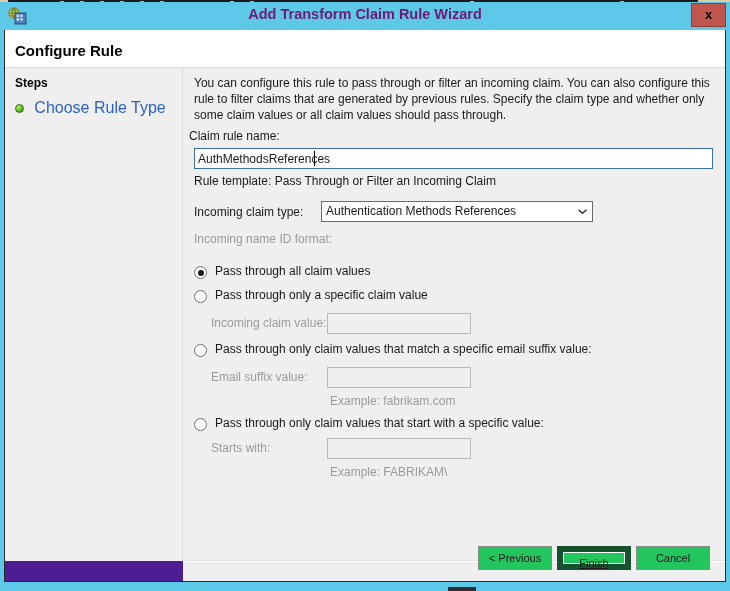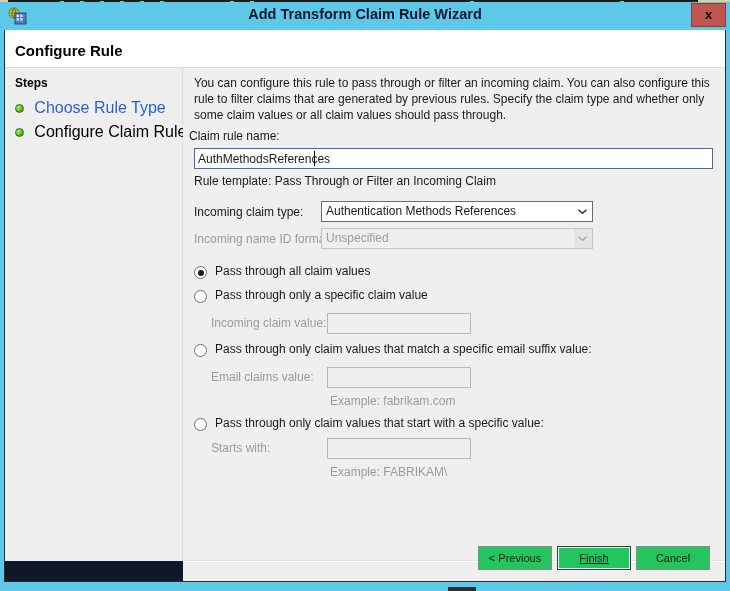--- a/index.html
+++ b/index.html
@@ -56,21 +56,21 @@
     left: 8px; top: 5px;
     width: 20px; height: 18px;
   }
   #title-text {
     position: absolute;
     left: 0; top: 4px;
     width: 730px;
     text-align: center;
     font-size: 14.5px;
     font-weight: bold;
-    color: #0f172a;
+    color: #701a75;
     font-family: "Liberation Sans", sans-serif;
   }
   #close-button {
     position: absolute;
     left: 691px; top: 1px;
     width: 35px; height: 24px;
     background: #c0564e;
     border: 1px solid #8d3d37;
     box-sizing: border-box;
     color: #000000;
@@ -108,21 +108,21 @@
     font-size: 15px;
     font-weight: bold;
     color: #000000;
   }
 
   
   #steps-panel {
     position: absolute;
     left: 0; top: 38px;
     width: 178px; height: 514px;
-    background: #0f172a;
+    background: #4c1d95;
     box-sizing: border-box;
   }
   #steps-panel-inner {
     position: absolute;
     left: 0; top: 0;
     width: 178px; height: 493px;
     background: #efefef;
     border-right: 1px solid #dcdcdc;
     box-sizing: border-box;
   }
@@ -317,21 +317,21 @@
     background: #22c55e;
     border: 1px solid #8c8c8c;
     font-family: "Liberation Sans", sans-serif;
     font-size: 11px;
     color: #1a1a1a;
     text-align: center;
     line-height: 22px;
     cursor: pointer;
   }
   .dlg-button.default {
-    border: 1px solid #14532d;
+    border: 6px solid #14532d;
     box-shadow: inset 0 0 0 1px #ffffff;
     text-decoration: underline;
   }
   #btn-previous { left: 473px; top: 516px; width: 74px; }
   #btn-finish   { left: 552px; top: 516px; width: 74px; }
   #btn-cancel   { left: 631px; top: 516px; width: 74px; }
 
   
   #taskbar-hint {
     position: absolute;
@@ -384,24 +384,20 @@
 
     <div id="steps-panel">
       <div id="steps-panel-inner">
         <div id="steps-heading">Steps</div>
 
         <div class="step-item" style="top:31px;">
           <span class="step-bullet"></span>
           <span class="step-label link">Choose Rule Type</span>
         </div>
 
-        <div class="step-item" style="top:55px;">
-          <span class="step-bullet"></span>
-          <span class="step-label current">Configure Claim Rule</span>
-        </div>
       </div>
     </div>
 
     <div id="content-panel">
 
       <div id="intro-text">You can configure this rule to pass through or filter an incoming claim. You can also configure this rule to filter claims that are generated by previous rules. Specify the claim type and whether only some claim values or all claim values should pass through.</div>
 
       <div class="form-label" style="left:6px; top:61px;">Claim rule name:</div>
       <input id="rule-name-input" class="text-input focused" type="text" value="AuthMethodsReferences" style="">
       <div id="rule-name-caret"></div>
@@ -412,46 +408,38 @@
       <div class="combo" id="combo-claim-type">
         <span class="combo-text">Authentication Methods References</span>
         <span class="combo-arrow-box">
           <svg class="chev" viewBox="0 0 9 5">
               <path d="M0.5 0.7 L4.5 4.3 L8.5 0.7" fill="none" stroke="#333333" stroke-width="1.5"></path>
             </svg>
         </span>
       </div>
 
       <div class="form-label dim" style="left:11px; top:164px;">Incoming name ID format:</div>
-      <div class="combo disabled" id="combo-nameid">
-        <span class="combo-text">Unspecified</span>
-        <span class="combo-arrow-box">
-          <svg class="chev" viewBox="0 0 9 5">
-              <path d="M0.5 0.7 L4.5 4.3 L8.5 0.7" fill="none" stroke="#a9a9a9" stroke-width="1.5"></path>
-            </svg>
-        </span>
-      </div>
 
       <div class="radio-row" style="top:196px;">
         <span class="radio-mark checked"></span>
         <span class="radio-text">Pass through all claim values</span>
       </div>
 
       <div class="radio-row" style="top:220px;">
         <span class="radio-mark"></span>
         <span class="radio-text">Pass through only a specific claim value</span>
       </div>
       <div class="form-label dim" style="left:28px; top:248px;">Incoming claim value:</div>
       <input class="text-input disabled" type="text" style="left: 144px; top: 245px; width: 144px;" disabled="" value="">
 
       <div class="radio-row" style="top:274px;">
         <span class="radio-mark"></span>
         <span class="radio-text">Pass through only claim values that match a specific email suffix value:</span>
       </div>
-      <div class="form-label dim" style="left:28px; top:302px;">Email claims value:</div>
+      <div class="form-label dim" style="left:28px; top:302px;">Email suffix value:</div>
       <input class="text-input disabled" type="text" style="left: 144px; top: 299px; width: 144px;" disabled="" value="">
       <div class="hint-text" style="left:147px; top:326px;">Example: fabrikam.com</div>
 
       <div class="radio-row" style="top:348px;">
         <span class="radio-mark"></span>
         <span class="radio-text">Pass through only claim values that start with a specific value:</span>
       </div>
       <div class="form-label dim" style="left:28px; top:373px;">Starts with:</div>
       <input class="text-input disabled" type="text" style="left: 144px; top: 370px; width: 144px;" disabled="" value="">
       <div class="hint-text" style="left:147px; top:397px;">Example: FABRIKAM\</div>

